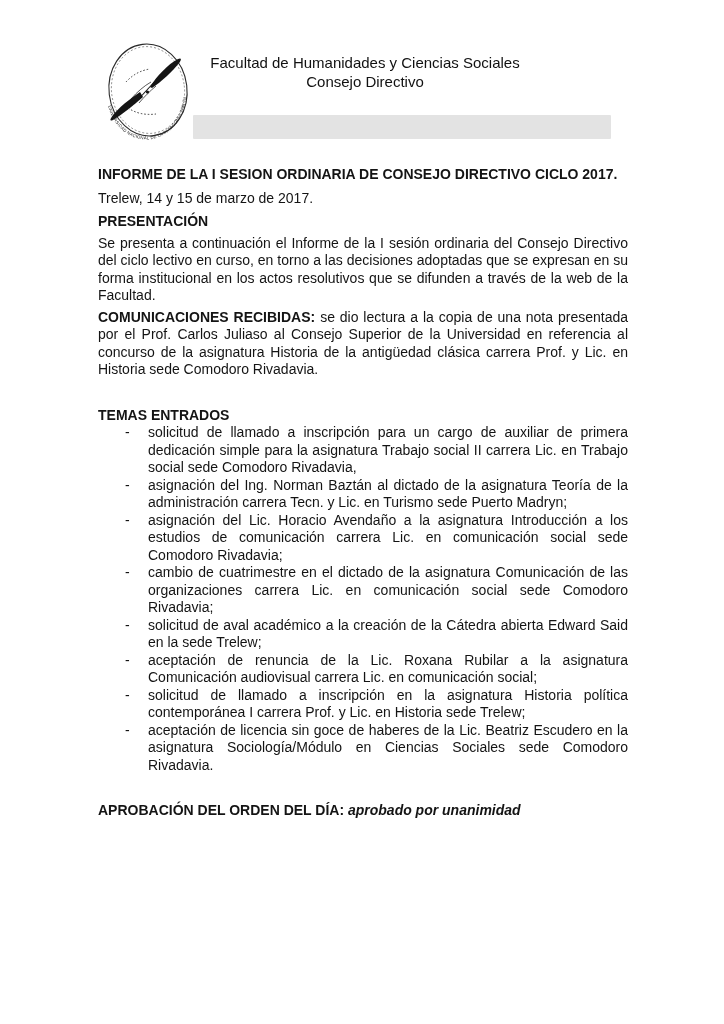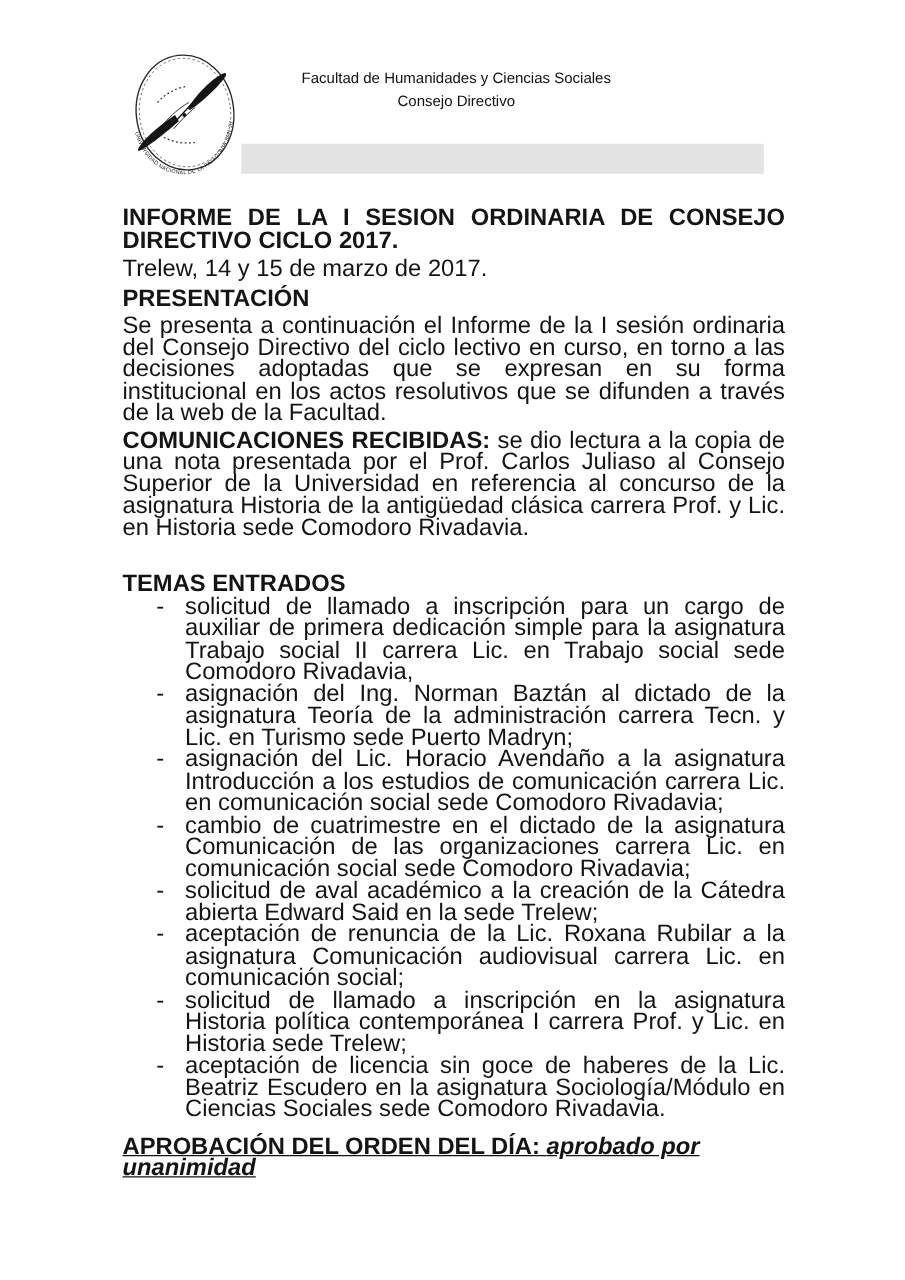--- a/index.html
+++ b/index.html
@@ -10,46 +10,46 @@
     color: #141414;
     position: relative;
     overflow: hidden;
   }
   .page { position: absolute; inset: 0; background: #ffffff; }
 
   
   .logo-wrap { position: absolute; left: 98px; top: 40px; width: 100px; height: 115px; }
   .header-text {
     position: absolute; left: 200px; top: 53px; width: 330px;
-    text-align: center; font-size: 12px; line-height: 19px; color: #111;
+    text-align: center; font-size: 15px; line-height: 19px; color: #111;
   }
   .divider-bar {
     position: absolute; left: 193px; top: 115px; width: 418px; height: 24px;
     background: #e3e3e3; border-radius: 1px;
   }
 
   
   .content {
     position: absolute; left: 98px; top: 166px; width: 530px;
-    font-size: 19px; line-height: 17.5px; text-align: justify;
+    font-size: 14px; line-height: 17.5px; text-align: justify;
   }
   .doc-title { font-weight: bold; }
   .date-line { margin-top: 6px; text-align: left; }
   .section-heading { font-weight: bold; margin-top: 6px; text-align: left; }
   .para { margin-top: 4px; }
   .para .inline-heading { font-weight: bold; }
   .temas-heading { margin-top: 28px; }
   ul.temas-list { list-style: none; margin: 0; padding: 0; }
   ul.temas-list li {
     position: relative; padding-left: 50px; text-align: justify;
   }
   ul.temas-list li::before {
     content: "-"; position: absolute; left: 27px; top: 0;
   }
-  .aprobacion { margin-top: 12px; text-align: left; text-decoration: underline; }
+  .aprobacion { margin-top: 28px; text-align: left; }
   .aprobacion .heading { font-weight: bold; }
   .aprobacion .result { font-weight: bold; font-style: italic; }
 
   svg text { font-family: "Liberation Sans", sans-serif; }
 </style>
 </head>
 <body>
 
 <div class="page">
 

